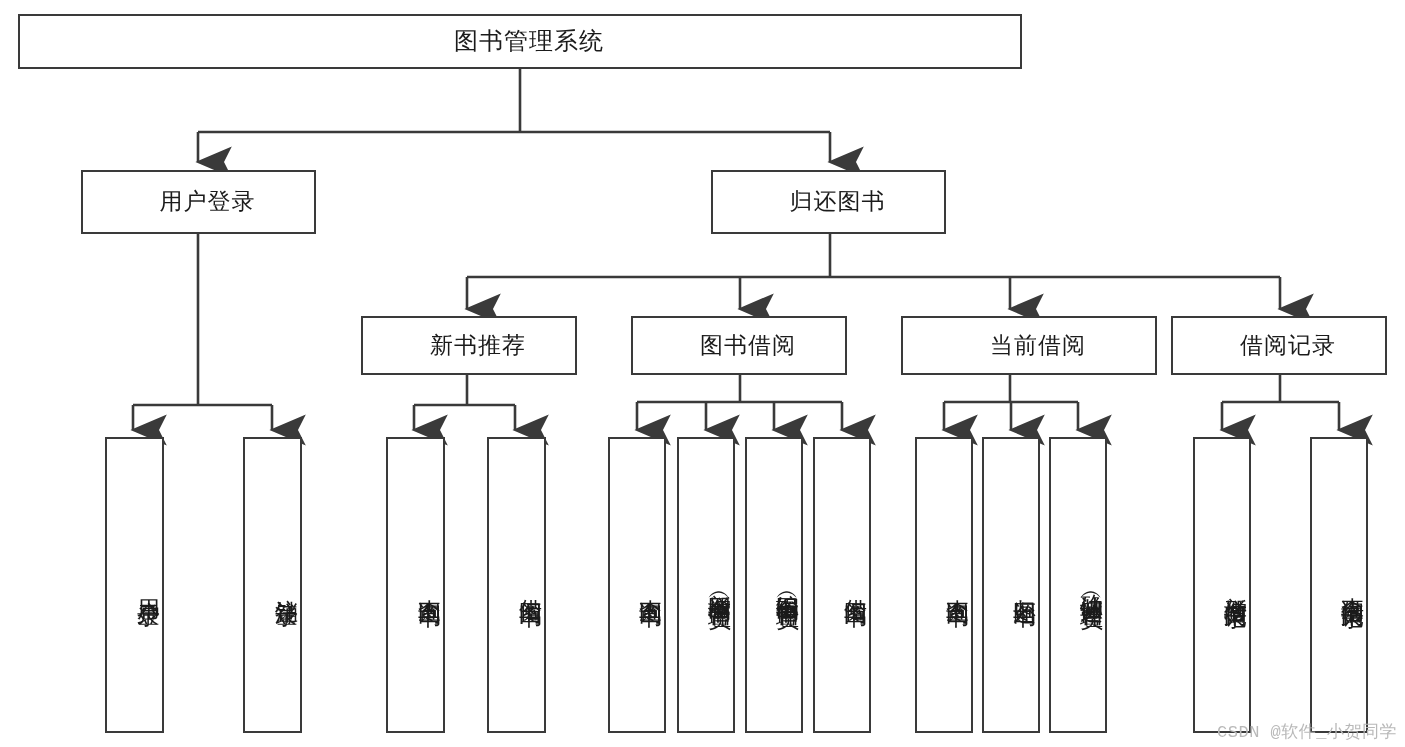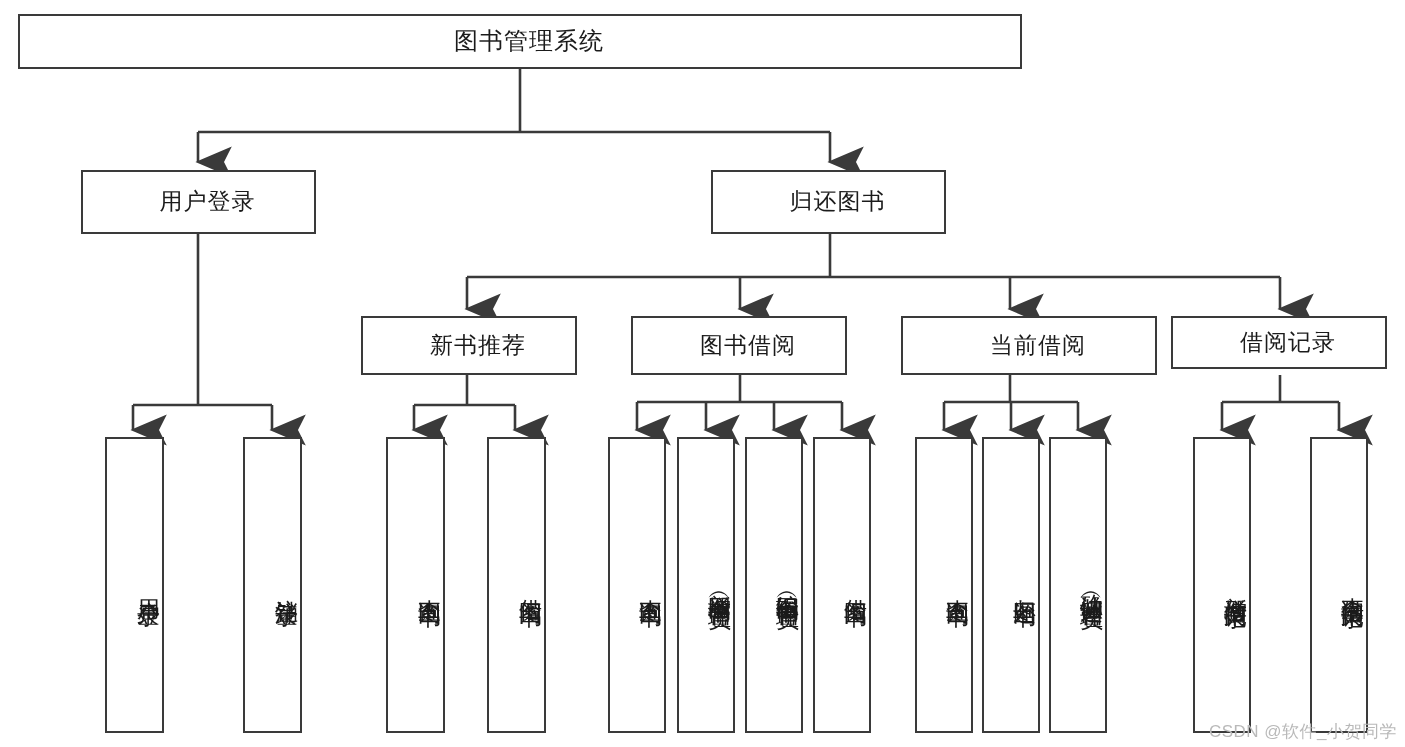--- a/index.html
+++ b/index.html
@@ -75,21 +75,21 @@
   
   #watermark {
     position: absolute;
     right: 8px;
     bottom: 4px;
     font-size: 17px;
     color: #b9b9b9;
     letter-spacing: 0.5px;
     white-space: nowrap;
     z-index: 5;
-    font-family: Liberation Sans, sans-serif;
+    font-family: Liberation Mono, monospace;
   }
 </style>
 </head>
 <body>
 
 <div id="diagram">
 
   <svg id="edges" viewBox="0 0 1405 747" width="1405" height="747">
     <defs>
       <marker id="arrow" viewBox="0 0 12 14" refX="6" refY="13" markerWidth="12" markerHeight="14" orient="auto-start-reverse">
@@ -148,21 +148,21 @@
   <div class="node horiz" style="left:81px; top:170px; width:235px; height:64px;">用户登录</div>
 
   <div class="node horiz" style="left:711px; top:170px; width:235px; height:64px;">归还图书</div>
 
   <div class="node horiz" style="left:361px; top:316px; width:216px; height:59px;">新书推荐</div>
 
   <div class="node horiz" style="left:631px; top:316px; width:216px; height:59px;">图书借阅</div>
 
   <div class="node horiz" style="left:901px; top:316px; width:256px; height:59px;">当前借阅</div>
 
-  <div class="node horiz" style="left:1171px; top:316px; width:216px; height:53px;">借阅记录</div>
+  <div class="node horiz" style="left:1171px; top:316px; width:216px; height:59px;">借阅记录</div>
 
   <div class="node vert" style="left:105px; top:437px; width:59px; height:296px;">
     <span class="vlabel">用户登录</span>
   </div>
 
   <div class="node vert" style="left:243px; top:437px; width:59px; height:296px;">
     <span class="vlabel">注销登录</span>
   </div>
 
   <div class="node vert" style="left:386px; top:437px; width:59px; height:296px;">

